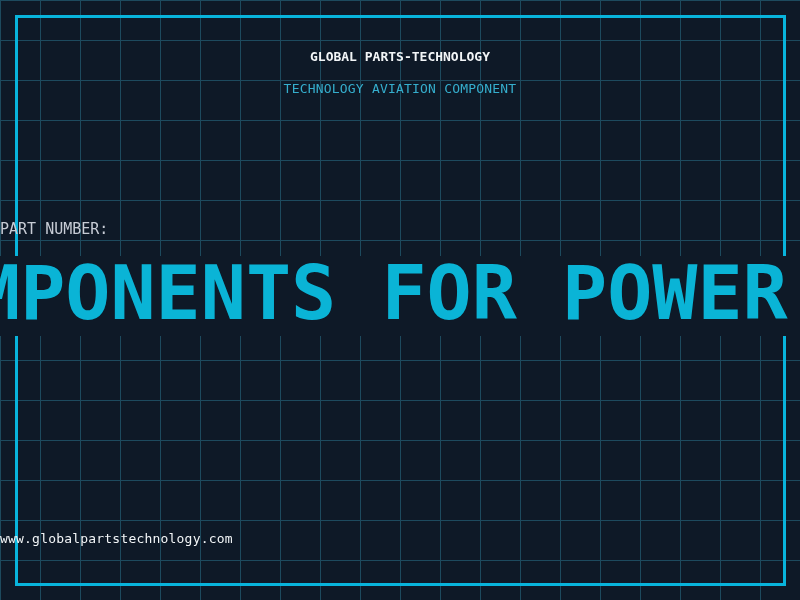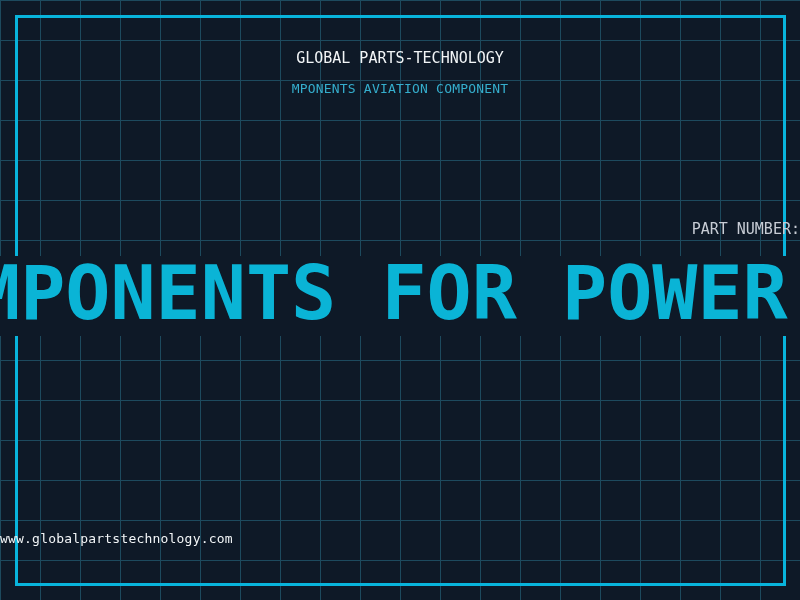--- a/index.html
+++ b/index.html
@@ -20,28 +20,28 @@
       linear-gradient(to bottom, var(--grid) 0px, var(--grid) 1px, transparent 1px);
     background-size:40px 40px;
     font-family:"DejaVu Sans Mono","Liberation Mono",monospace;
   }
   .frame{
     position:absolute;left:15px;top:15px;width:771px;height:571px;
     box-sizing:border-box;border:3px solid var(--frame);
   }
   .company-title{
     position:absolute;left:0;right:0;top:49px;text-align:center;
-    color:var(--title);font-size:15px;font-weight:normal;letter-spacing:0px;
+    color:var(--title);font-size:13px;font-weight:bold;letter-spacing:0px;
   }
   .certification-subtitle{
     position:absolute;left:0;right:0;top:81px;text-align:center;
     color:var(--subtitle);font-size:13px;font-weight:normal;letter-spacing:0.2px;
   }
   .part-number-label{
-    position:absolute;left:0;right:0;top:220px;text-align:right;
+    position:absolute;left:0;right:0;top:220px;text-align:left;
     color:var(--muted);font-size:15px;font-weight:normal;
   }
   .marquee-band{
     position:absolute;left:0;top:256px;width:800px;height:80px;
     background:var(--bg);overflow:hidden;
   }
   .marquee-text{
     position:absolute;left:-25px;top:50%;transform:translateY(-54%);
     white-space:nowrap;color:var(--accent);
     font-size:75px;font-weight:bold;line-height:80px;letter-spacing:0;
@@ -51,21 +51,21 @@
     color:var(--title);font-size:13px;letter-spacing:0.2px;
   }
 </style>
 </head>
 <body>
 
 <div class="frame"></div>
 
 <div class="company-title">GLOBAL PARTS-TECHNOLOGY</div>
 
-<div class="certification-subtitle">MPONENTS AVIATION COMPONENT</div>
+<div class="certification-subtitle">TECHNOLOGY AVIATION COMPONENT</div>
 
 <div class="part-number-label">PART NUMBER:</div>
 
 <div class="marquee-band">
   <span class="marquee-text">MPONENTS FOR POWER</span>
 </div>
 
 <div class="website-url">www.globalpartstechnology.com</div>
 
 </body></html>

